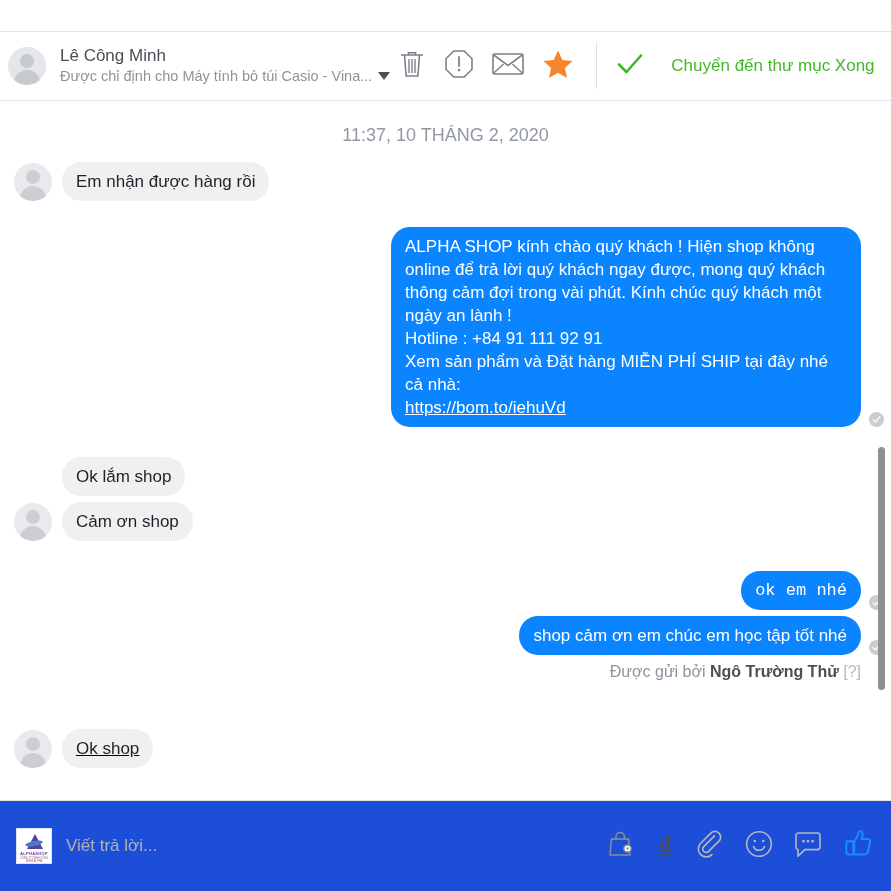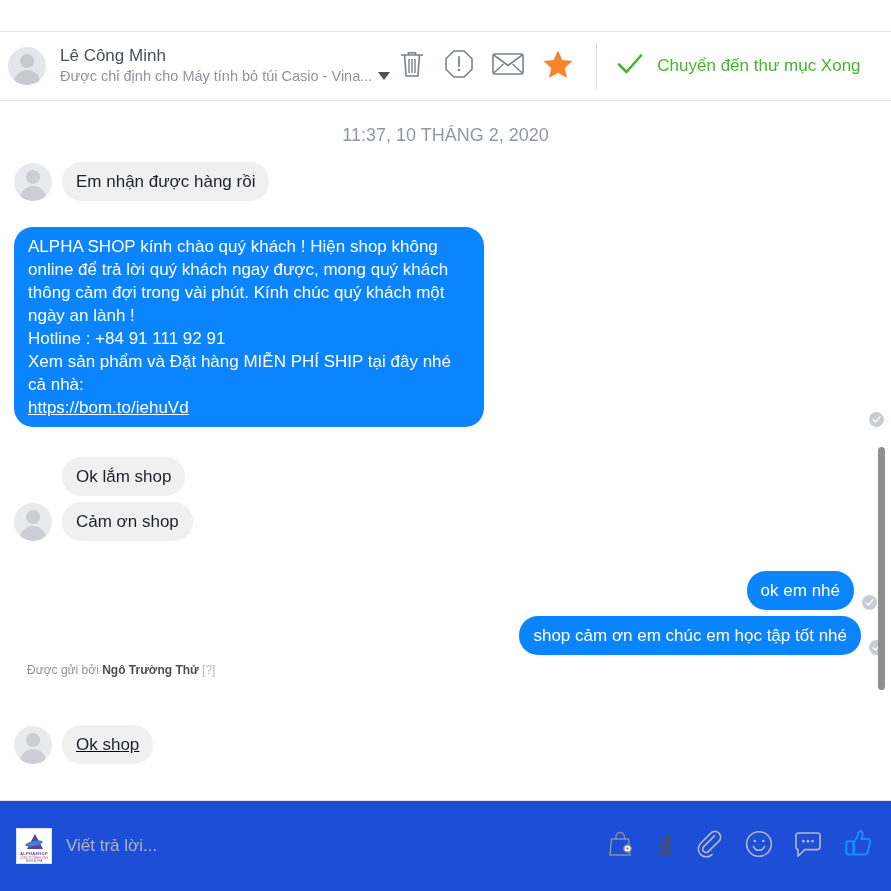--- a/index.html
+++ b/index.html
@@ -64,21 +64,21 @@
   }
   .header-icons {
     display: flex; align-items: center; gap: 18px;
     margin-left: 8px;
   }
   .hicon { cursor: pointer; display: block; }
   .header-divider {
     width: 1px; height: 46px; background: #dcdee2;
     margin: 0 20px 0 22px; flex: 0 0 1px;
   }
-  .status-box { display: flex; align-items: center; gap: 14px; }
+  .status-box { display: flex; align-items: center; gap: 28px; }
   .status-text { font-size: 17px; color: #42b72a; white-space: nowrap; }
 
   
   .thread {
     flex: 1 1 auto; position: relative;
     padding: 0 0 0 0; overflow: hidden;
     background: #fff;
   }
   .timestamp {
     text-align: center; font-size: 18px; color: #9197a3;
@@ -118,23 +118,22 @@
   .bubble .link {
     color: #ffffff; text-decoration: underline; cursor: pointer;
   }
   .seen-check {
     width: 15px; height: 15px; border-radius: 50%;
     background: #c9ccd1; flex: 0 0 15px;
     margin-left: 8px; position: relative;
   }
   .seen-check svg { position: absolute; left: 3px; top: 3px; }
   .sender-note {
-    text-align: left; font-size: 12px; color: #8d949e;
+    text-align: right; font-size: 16px; color: #8d949e;
     padding: 8px 30px 0 0;
-    margin-left: 27px;
   }
   .sender-note b { color: #4b4f56; font-weight: bold; }
   .sender-note .q { color: #b5b9c0; }
 
   .scrollbar-track {
     position: absolute; right: 3px; top: 50px;
     width: 7px; height: 630px;
   }
   .scrollbar-thumb {
     position: absolute; right: 3px; top: 346px;
@@ -250,21 +249,21 @@
 
   <div class="thread">
 
     <div class="timestamp">11:37, 10 THÁNG 2, 2020</div>
 
     <div class="row" style="margin-bottom:26px;">
       <div class="row-avatar"></div>
       <div class="bubble in">Em nhận được hàng rồi</div>
     </div>
 
-    <div class="row out" style="align-items:flex-end; margin-bottom:30px; padding-right:7px;justify-content:space-between;">
+    <div class="row out" style="align-items:flex-end; margin-bottom:30px; padding-right:7px;">
       <div class="bubble out big">
         <span>ALPHA SHOP  kính chào quý khách ! Hiện shop không online để trả lời quý khách ngay được, mong quý khách thông cảm đợi trong vài phút. Kính chúc quý khách một ngày an lành !</span><br>
         <span>Hotline : +84 91 111 92 91</span><br>
         <span>Xem sản phẩm và Đặt hàng MIỄN PHÍ SHIP tại đây nhé cả nhà:</span><br>
         <span class="link">https://bom.to/iehuVd</span>
       </div>
       <div class="seen-check">
         <svg width="9" height="9" viewBox="0 0 9 9">
           <path d="M1 4.6 L3.4 7 L8 1.6" fill="none" stroke="#ffffff" stroke-width="1.3" stroke-linecap="round" stroke-linejoin="round"></path>
         </svg>
@@ -274,21 +273,21 @@
     <div class="row" style="margin-bottom:6px;">
       <div class="row-avatar ghost"></div>
       <div class="bubble in">Ok lắm shop</div>
     </div>
 
     <div class="row" style="margin-bottom:30px;">
       <div class="row-avatar"></div>
       <div class="bubble in">Cảm ơn shop</div>
     </div>
 
-    <div class="row out" style="margin-bottom:6px; ">
+    <div class="row out" style="margin-bottom:6px; padding-right:7px;font-family:Liberation Mono, monospace;">
       <div class="bubble out">ok em  nhé</div>
       <div class="seen-check">
         <svg width="9" height="9" viewBox="0 0 9 9">
           <path d="M1 4.6 L3.4 7 L8 1.6" fill="none" stroke="#ffffff" stroke-width="1.3" stroke-linecap="round" stroke-linejoin="round"></path>
         </svg>
       </div>
     </div>
 
     <div class="row out" style="padding-right:7px;">
       <div class="bubble out">shop cảm ơn em chúc em học tập tốt nhé</div>

